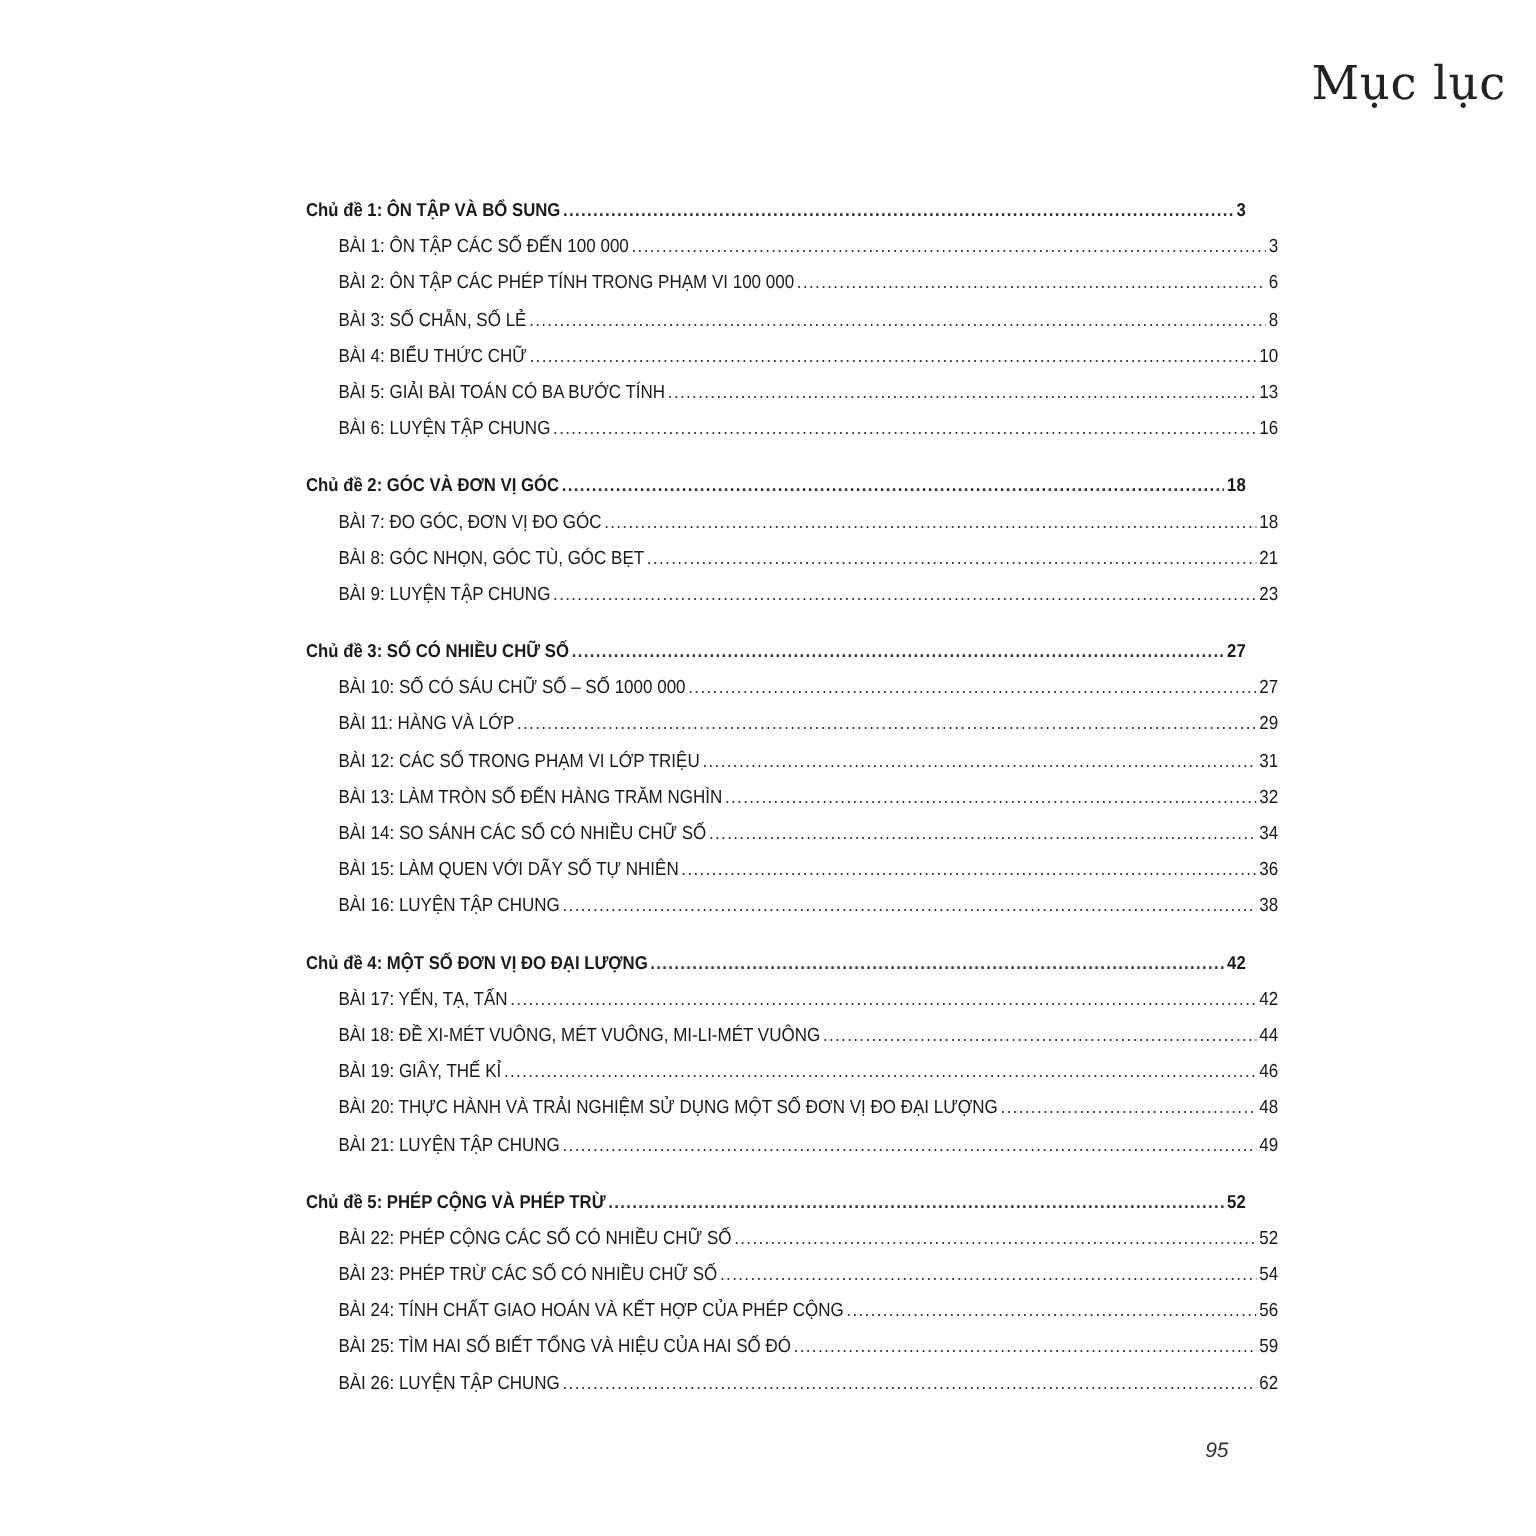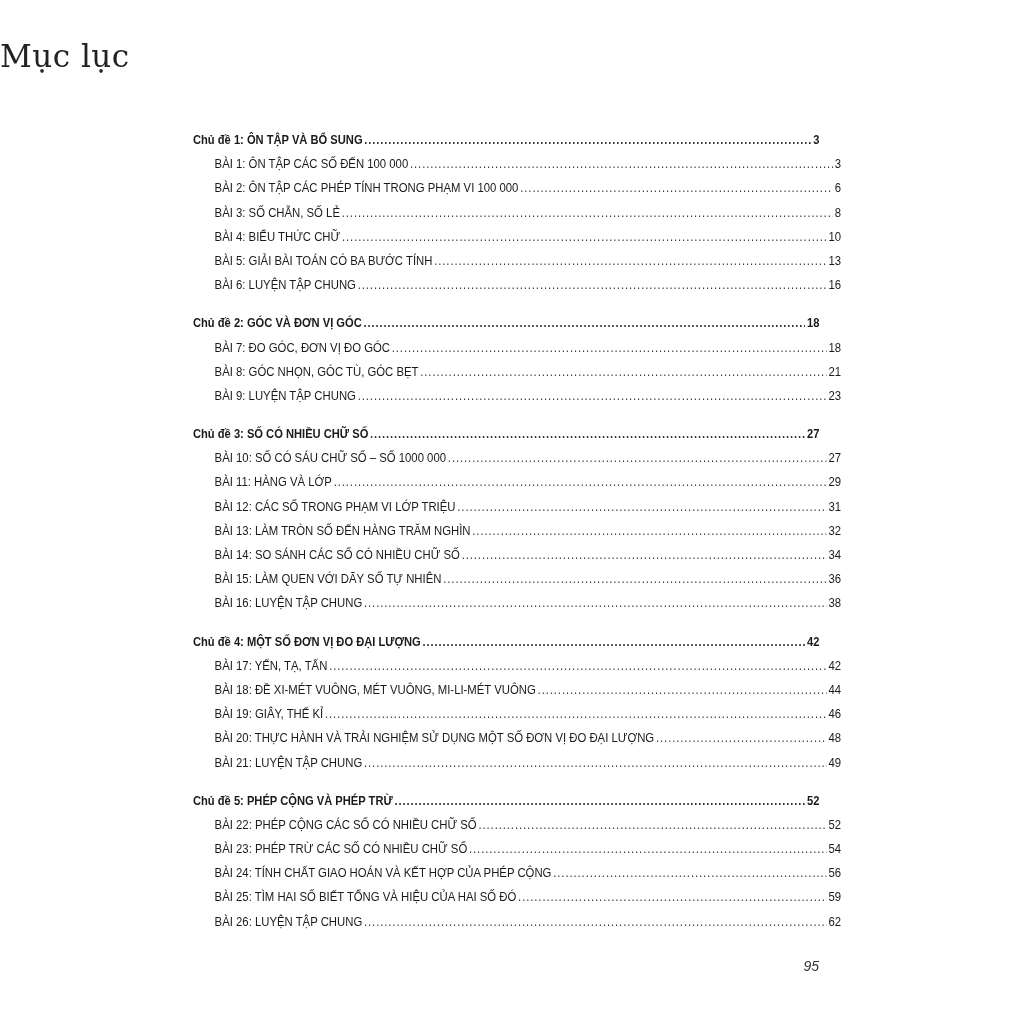--- a/index.html
+++ b/index.html
@@ -8,29 +8,29 @@
       background: #ffffff;
       position: relative;
       overflow: hidden;
       font-family: "Liberation Sans", "DejaVu Sans", sans-serif;
       color: #1a1a1a;
     }
     .page-title {
       position: absolute;
       left: 0; width: 1004px;
       top: 38px;
-      text-align: left;
+      text-align: right;
       font-family: "DejaVu Serif", "Liberation Serif", serif;
       font-size: 31px;
       color: #222;
       letter-spacing: 0.5px;
     }
     .toc {
       position: absolute;
-      left: 193px;
+      left: 204px;
       top: 133px;
       width: 626px;
     }
     .section { margin-bottom: 14px; }
     .row {
       display: flex;
       align-items: baseline;
       height: 24.2px;
       font-size: 12.6px;
       transform: scaleX(0.9);

